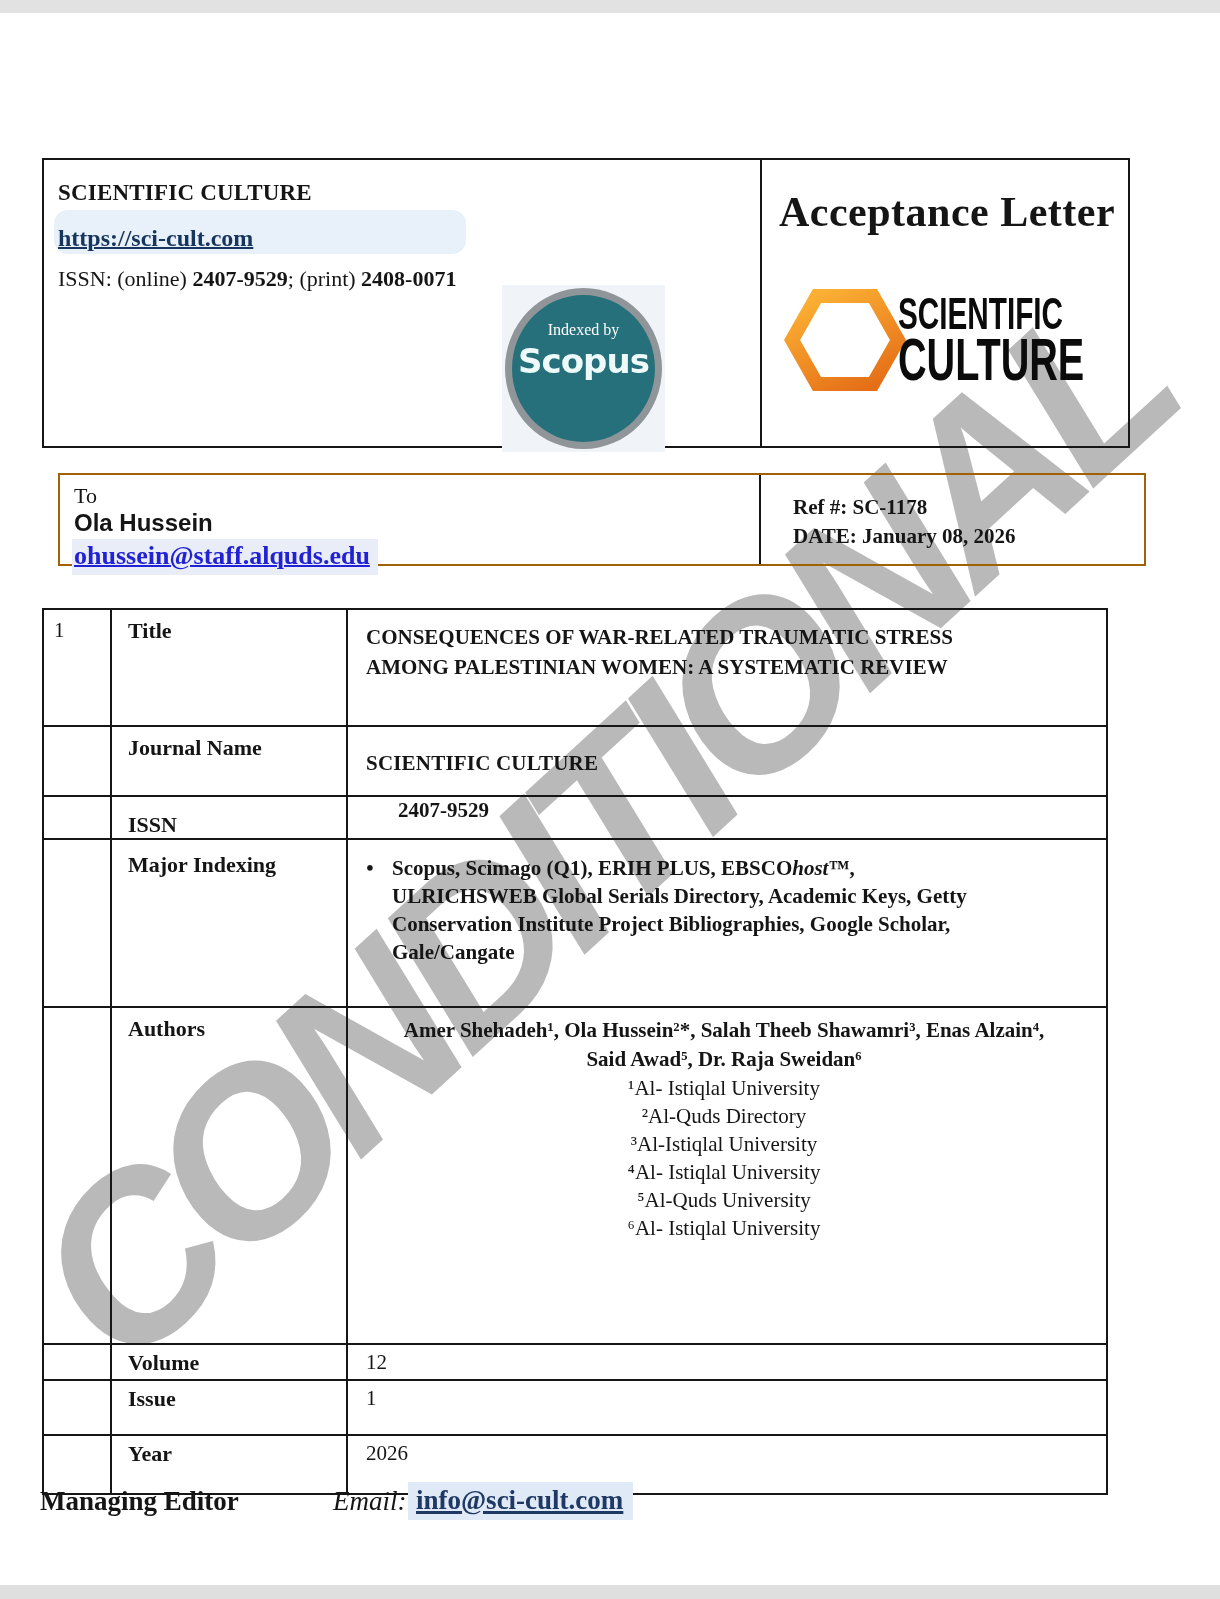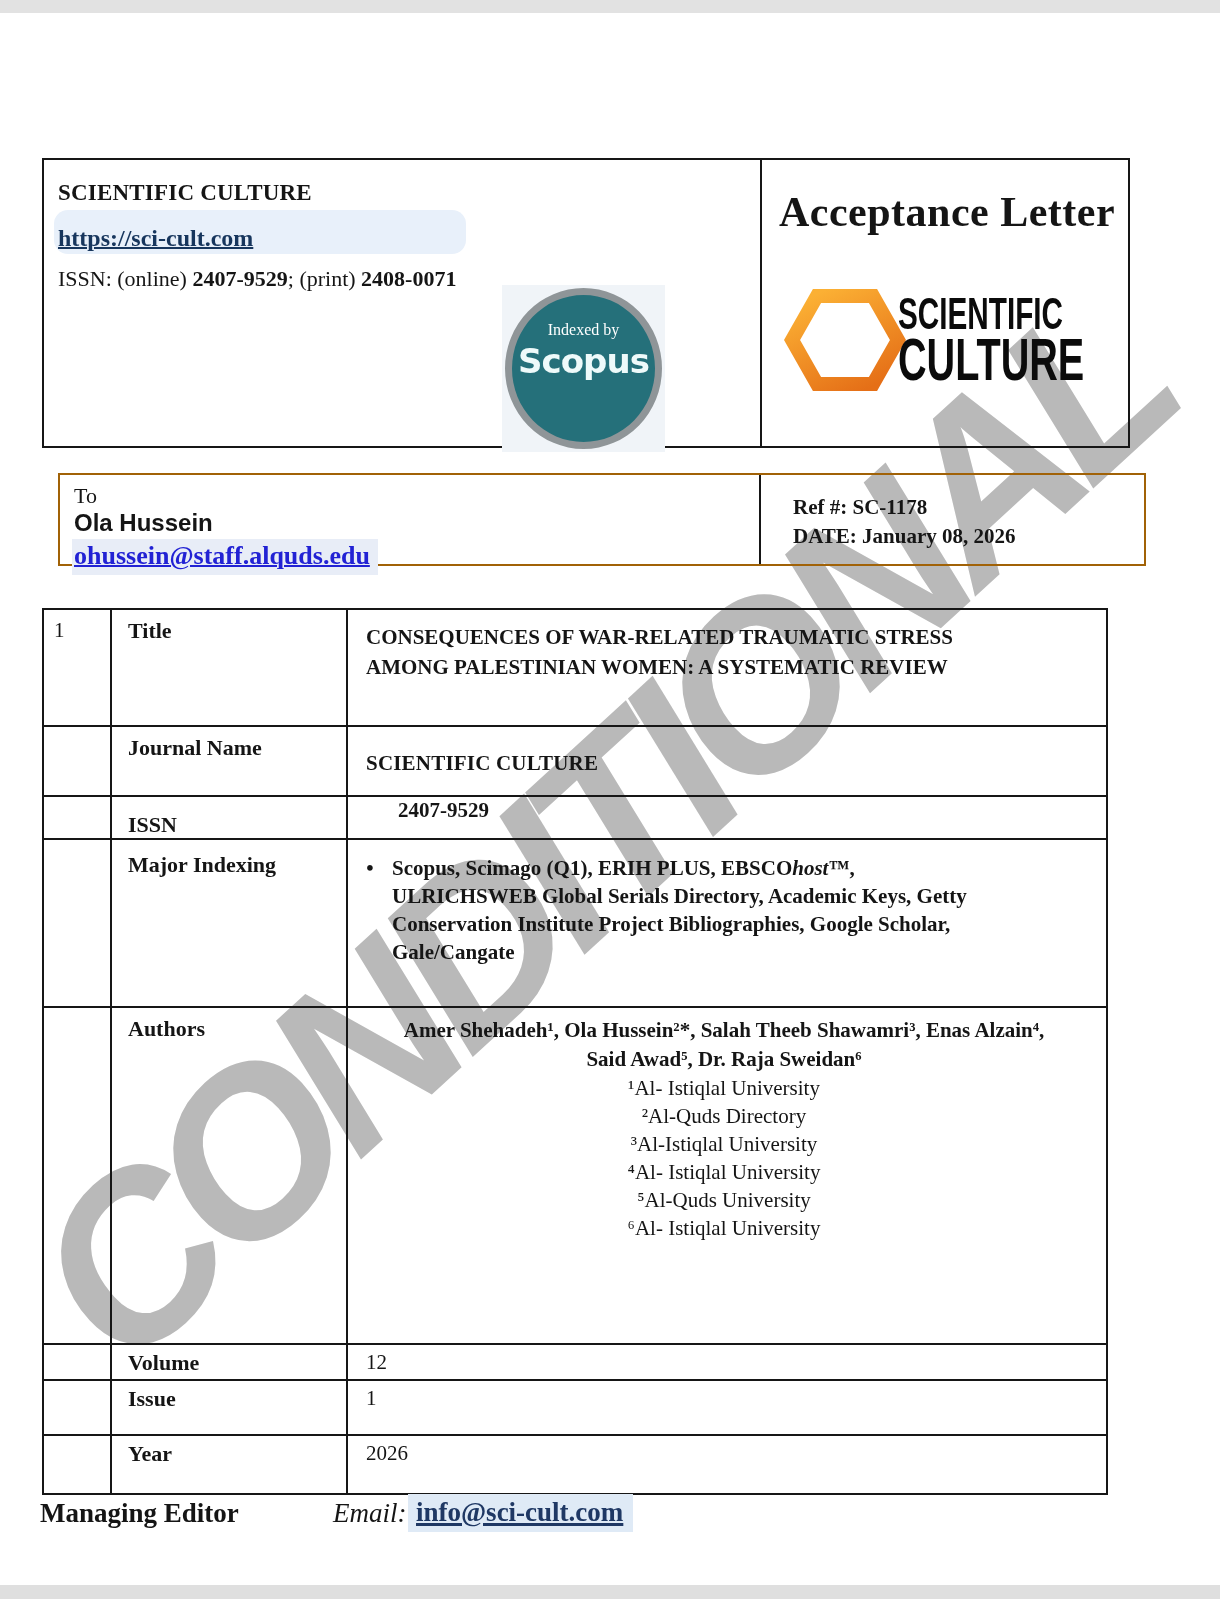--- a/index.html
+++ b/index.html
@@ -71,21 +71,21 @@
   .index-bullet { width:44px; text-align:center; font-weight:bold; font-size:21px; line-height:28px; }
   .index-text { font-weight:bold; font-size:21px; line-height:28px; flex:1; }
   .index-text i { font-style:italic; }
   tr.r-authors td.c3 { text-align:center; padding-top:8px; }
   .author-names { font-weight:bold; font-size:21px; line-height:29px; }
   .affiliation { font-size:21px; line-height:28px; }
   tr.r-small td.c2 { padding-top:5px; }
   tr.r-small td.c3 { padding-top:5px; }
 
   
-  #footer-line { left:0; top:1486px; width:1220px; height:40px;margin-top:12px; }
+  #footer-line { left:0; top:1486px; width:1220px; height:40px; }
   #managing-editor-label { position:absolute; left:40px; top:0; font-weight:bold; font-size:27px; }
   #email-label { position:absolute; left:333px; top:0; font-size:27px;font-style:italic; }
   #contact-email-block { position:absolute; left:408px; top:-4px; background:#dfeaf6; padding:3px 10px 4px 8px; }
   #contact-email-link { font-weight:bold; font-size:27px; color:#1f3864;
     text-decoration:underline; text-decoration-thickness:2.5px; }
 </style>
 </head>
 <body>
 
 <div id="top-bar" class="bar"></div>

